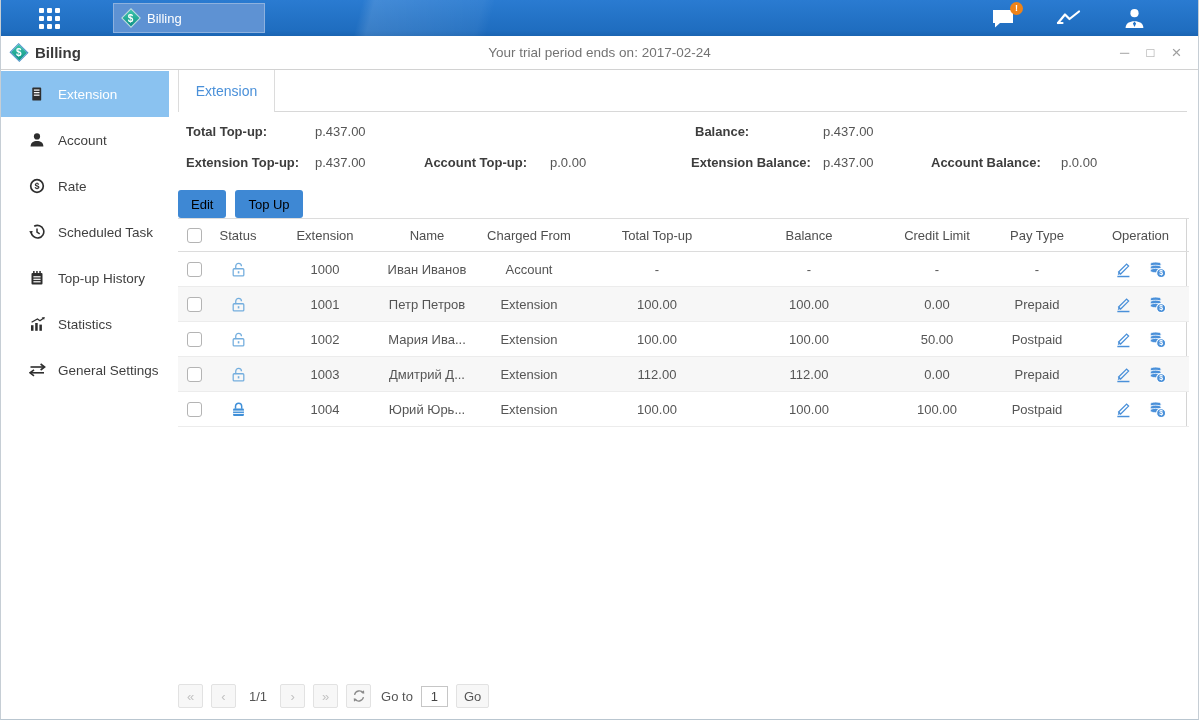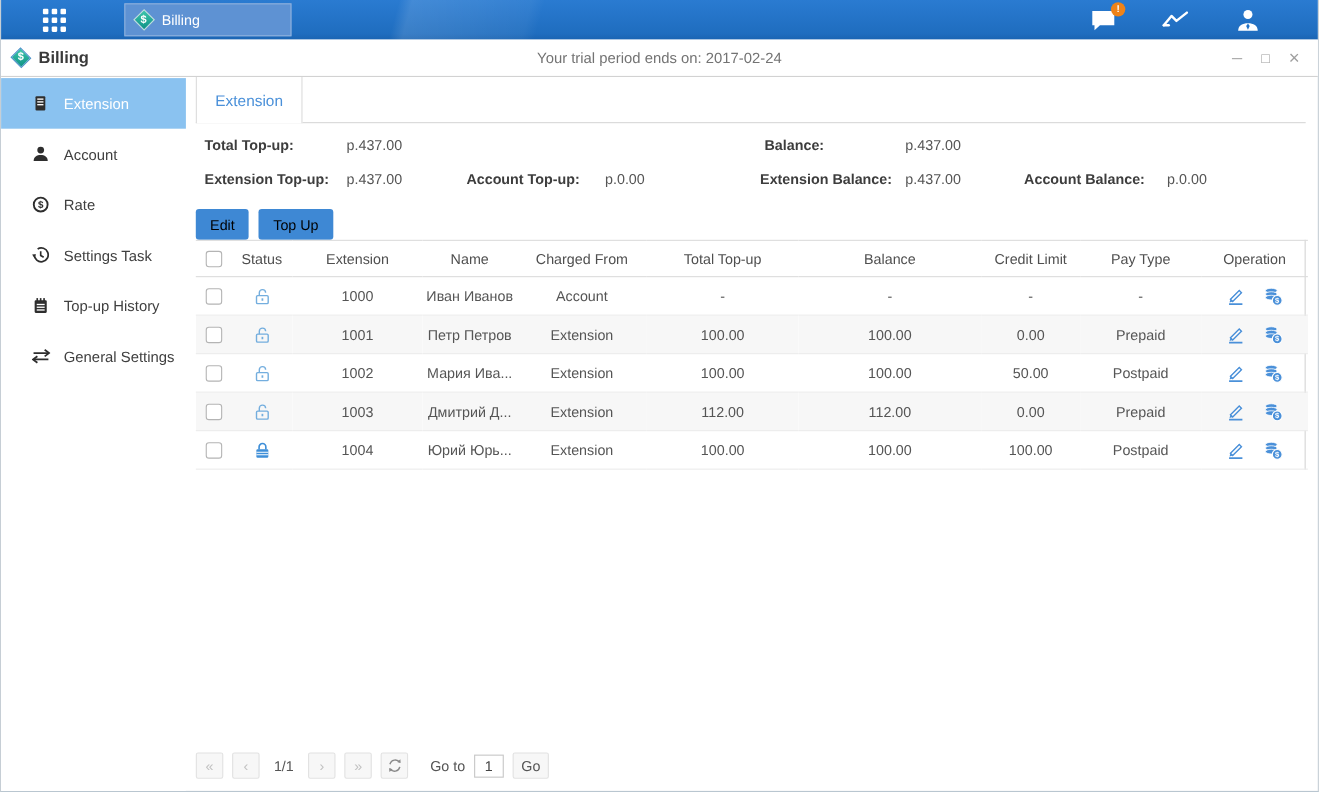--- a/index.html
+++ b/index.html
@@ -85,21 +85,21 @@
   .op-cell span + span { margin-left:17px; }
 
   .spacer { flex:1; }
 
   .pagination { flex:0 0 26px; margin-bottom:10px; display:flex; align-items:center; gap:8px;
     font-size:13px; color:#555; }
   .pg-btn { width:25px; height:24px; background:#f7f7f7; border:1px solid #e2e2e2; border-radius:2px;
     color:#c2c2c2; display:flex; align-items:center; justify-content:center; font-size:13px; cursor:pointer; }
   .pg-btn.refresh { color:#8a8a8a; }
   .page-ind { margin:0 5px; color:#555; }
-  .goto-label { margin-left:12px; }
+  .goto-label { margin-left:2px; }
   .goto-input { width:27px; height:21px; border:1px solid #c6c6c6; text-align:center;
     font-size:13px; color:#444; font-family:inherit; padding:0; }
   .go-btn { height:24px; padding:0 7px; background:#f7f7f7; border:1px solid #e2e2e2; border-radius:2px;
     color:#555; font-size:13px; font-family:inherit; cursor:pointer; }
   .pg-right { margin-left:auto; display:flex; align-items:center; gap:10px; }
   .page-size { width:62px; height:24px; border:1px solid #c6c6c6; background:#fff;
     display:flex; align-items:center; justify-content:space-between; padding:0 7px; cursor:pointer; }
   .page-size .caret { font-size:8px; color:#808080; }
 </style>
 </head>
@@ -196,35 +196,47 @@
           <span>Rate</span>
         </div>
         <div class="side-item">
           <span class="ico">
             <svg width="16" height="16" viewBox="0 0 16 16">
               <path d="M5.2 2.3 a6.3 6.3 0 1 1 -3 5.3" fill="none" stroke="#2e2e2e" stroke-width="1.6"></path>
               <path d="M2.1 10.3 l-1.9-3 3.6-.2 Z" fill="#2e2e2e"></path>
               <path d="M8 4.4 V8.2 l2.7 1.7" stroke="#2e2e2e" stroke-width="1.5" fill="none"></path>
             </svg>
           </span>
-          <span>Settings Task</span>
+          <span>Scheduled Task</span>
         </div>
         <div class="side-item">
           <span class="ico">
             <svg width="16" height="16" viewBox="0 0 16 16">
               <rect x="2.5" y="3" width="11" height="11.5" rx="1" fill="#2e2e2e"></rect>
               <rect x="4.1" y="1" width="1.5" height="3.2" fill="#2e2e2e"></rect>
               <rect x="7.2" y="1" width="1.5" height="3.2" fill="#2e2e2e"></rect>
               <rect x="10.3" y="1" width="1.5" height="3.2" fill="#2e2e2e"></rect>
               <rect x="4.4" y="6.2" width="7.2" height="1.2" fill="#fff"></rect>
               <rect x="4.4" y="8.7" width="7.2" height="1.2" fill="#fff"></rect>
               <rect x="4.4" y="11.2" width="7.2" height="1.2" fill="#fff"></rect>
             </svg>
           </span>
           <span>Top-up History</span>
+        </div>
+        <div class="side-item">
+          <span class="ico">
+            <svg width="17" height="16" viewBox="0 0 17 16" fill="#2e2e2e">
+              <rect x="2" y="9.2" width="2.5" height="5.6"></rect>
+              <rect x="6.2" y="7" width="2.5" height="7.8"></rect>
+              <rect x="10.4" y="8.6" width="2.5" height="6.2"></rect>
+              <path d="M2.6 6.2 L8.4 2.9 L11 4.8 L14.4 2.2" stroke="#2e2e2e" stroke-width="1.3" fill="none"></path>
+              <path d="M15.8 1 l-3.2.6 2.5 2.1 Z"></path>
+            </svg>
+          </span>
+          <span>Statistics</span>
         </div>
         <div class="side-item">
           <span class="ico">
             <svg width="17" height="16" viewBox="0 0 17 16">
               <line x1="1.5" y1="5" x2="15" y2="5" stroke="#2e2e2e" stroke-width="1.6"></line>
               <line x1="1.5" y1="10.8" x2="15" y2="10.8" stroke="#2e2e2e" stroke-width="1.6"></line>
               <path d="M11.6 2 L15.6 5 L11.6 8" fill="none" stroke="#2e2e2e" stroke-width="1.6"></path>
               <path d="M5 7.8 L1 10.8 L5 13.8" fill="none" stroke="#2e2e2e" stroke-width="1.6"></path>
             </svg>
           </span>

